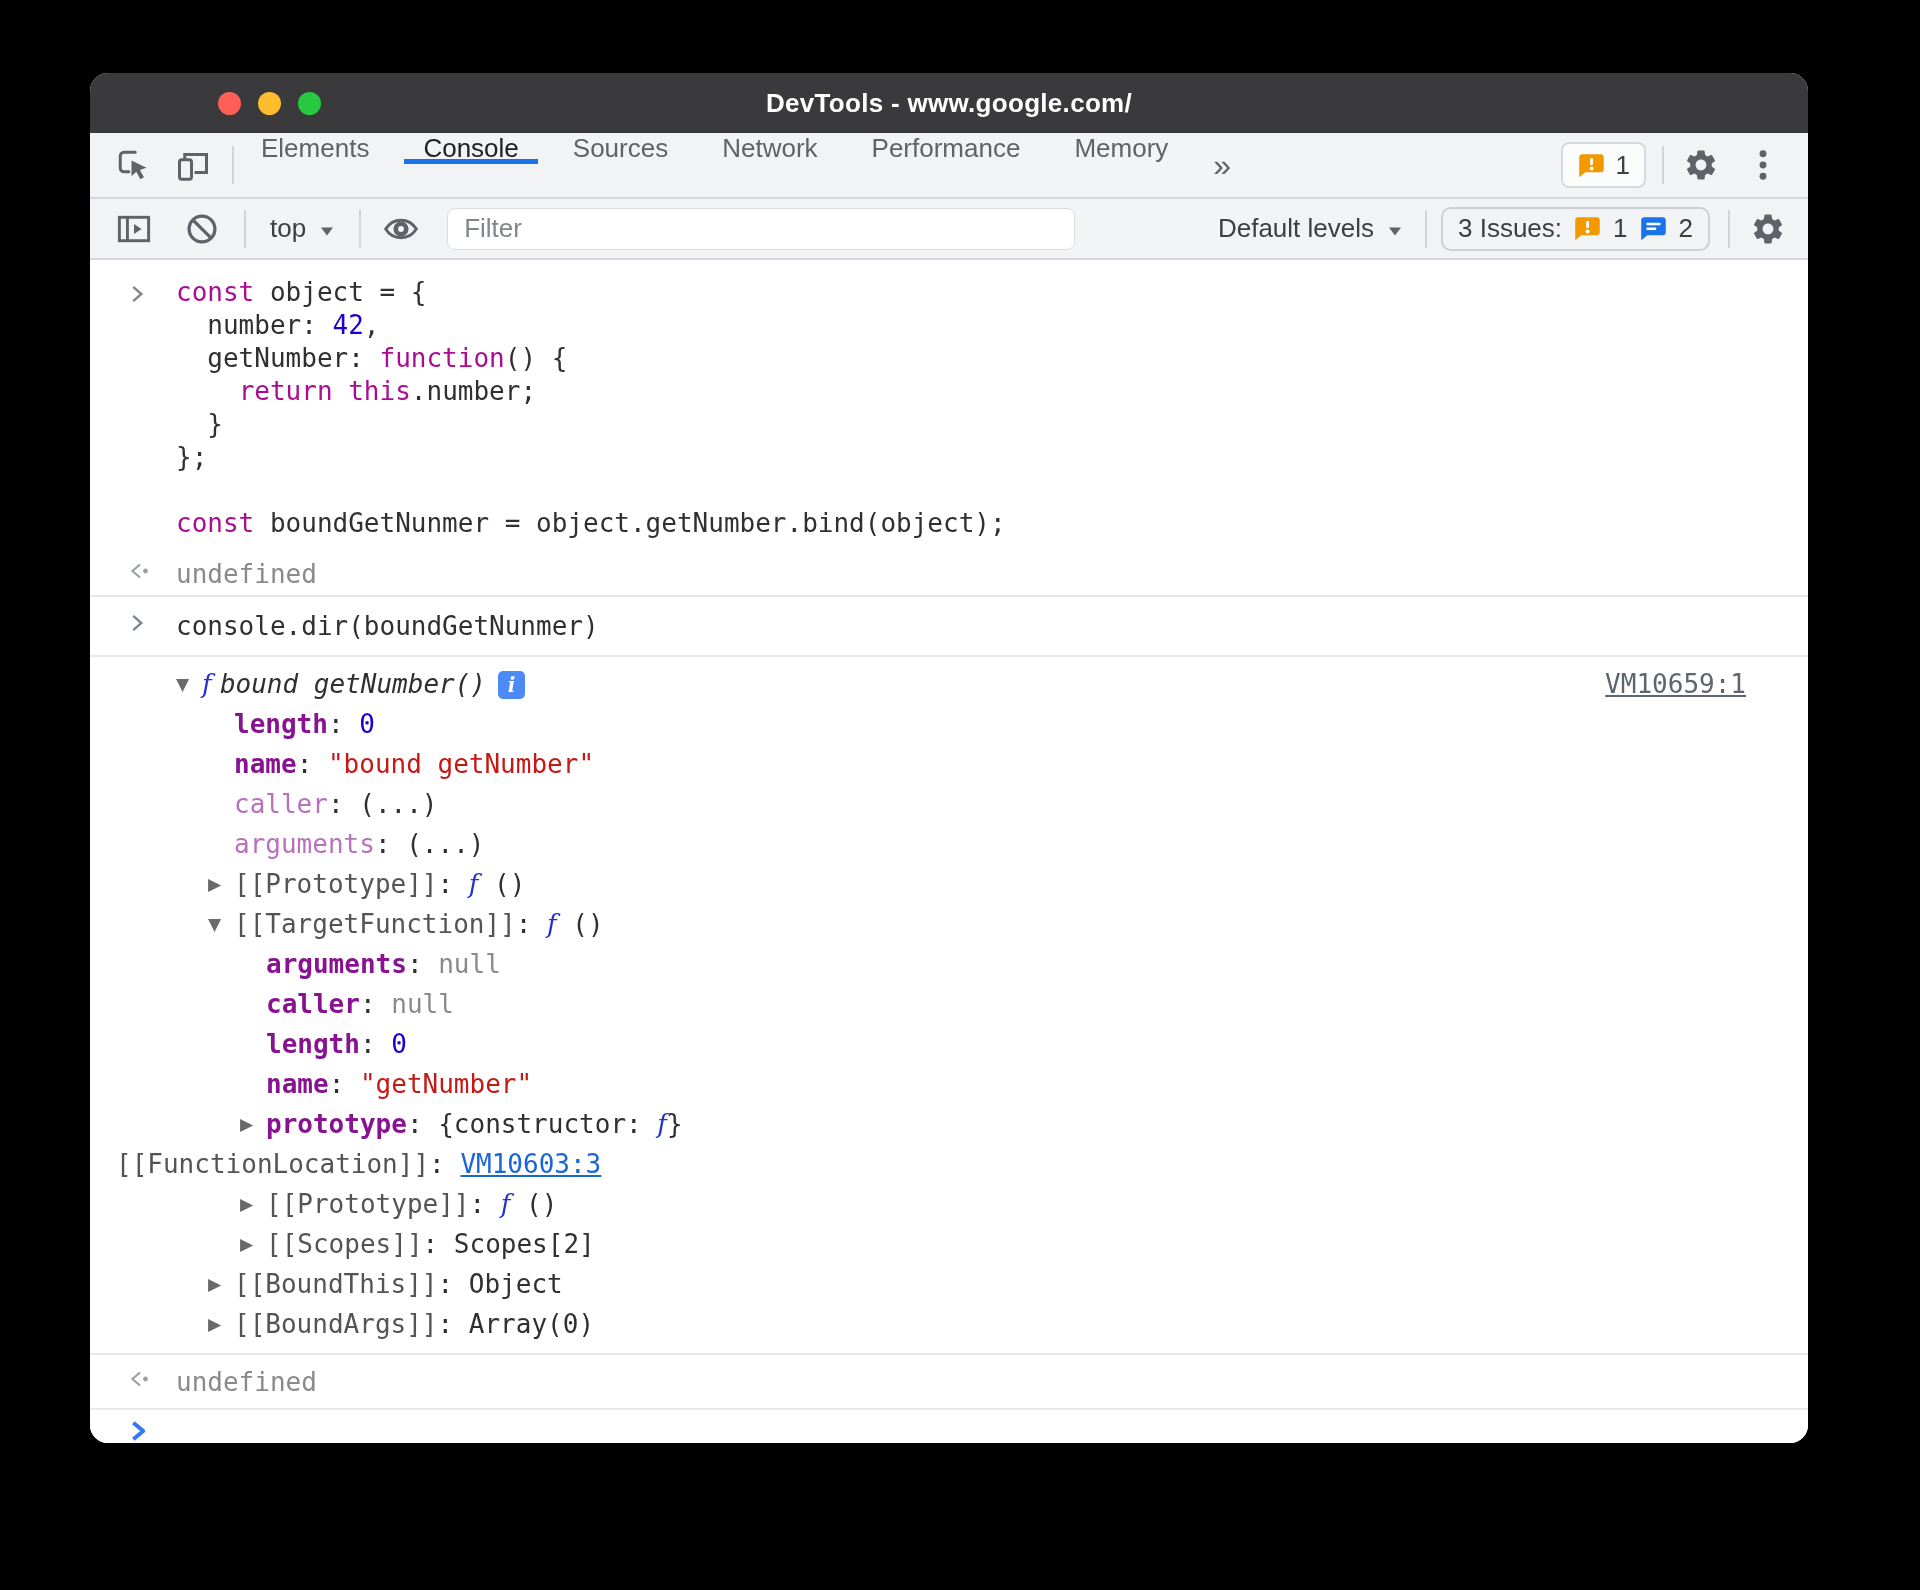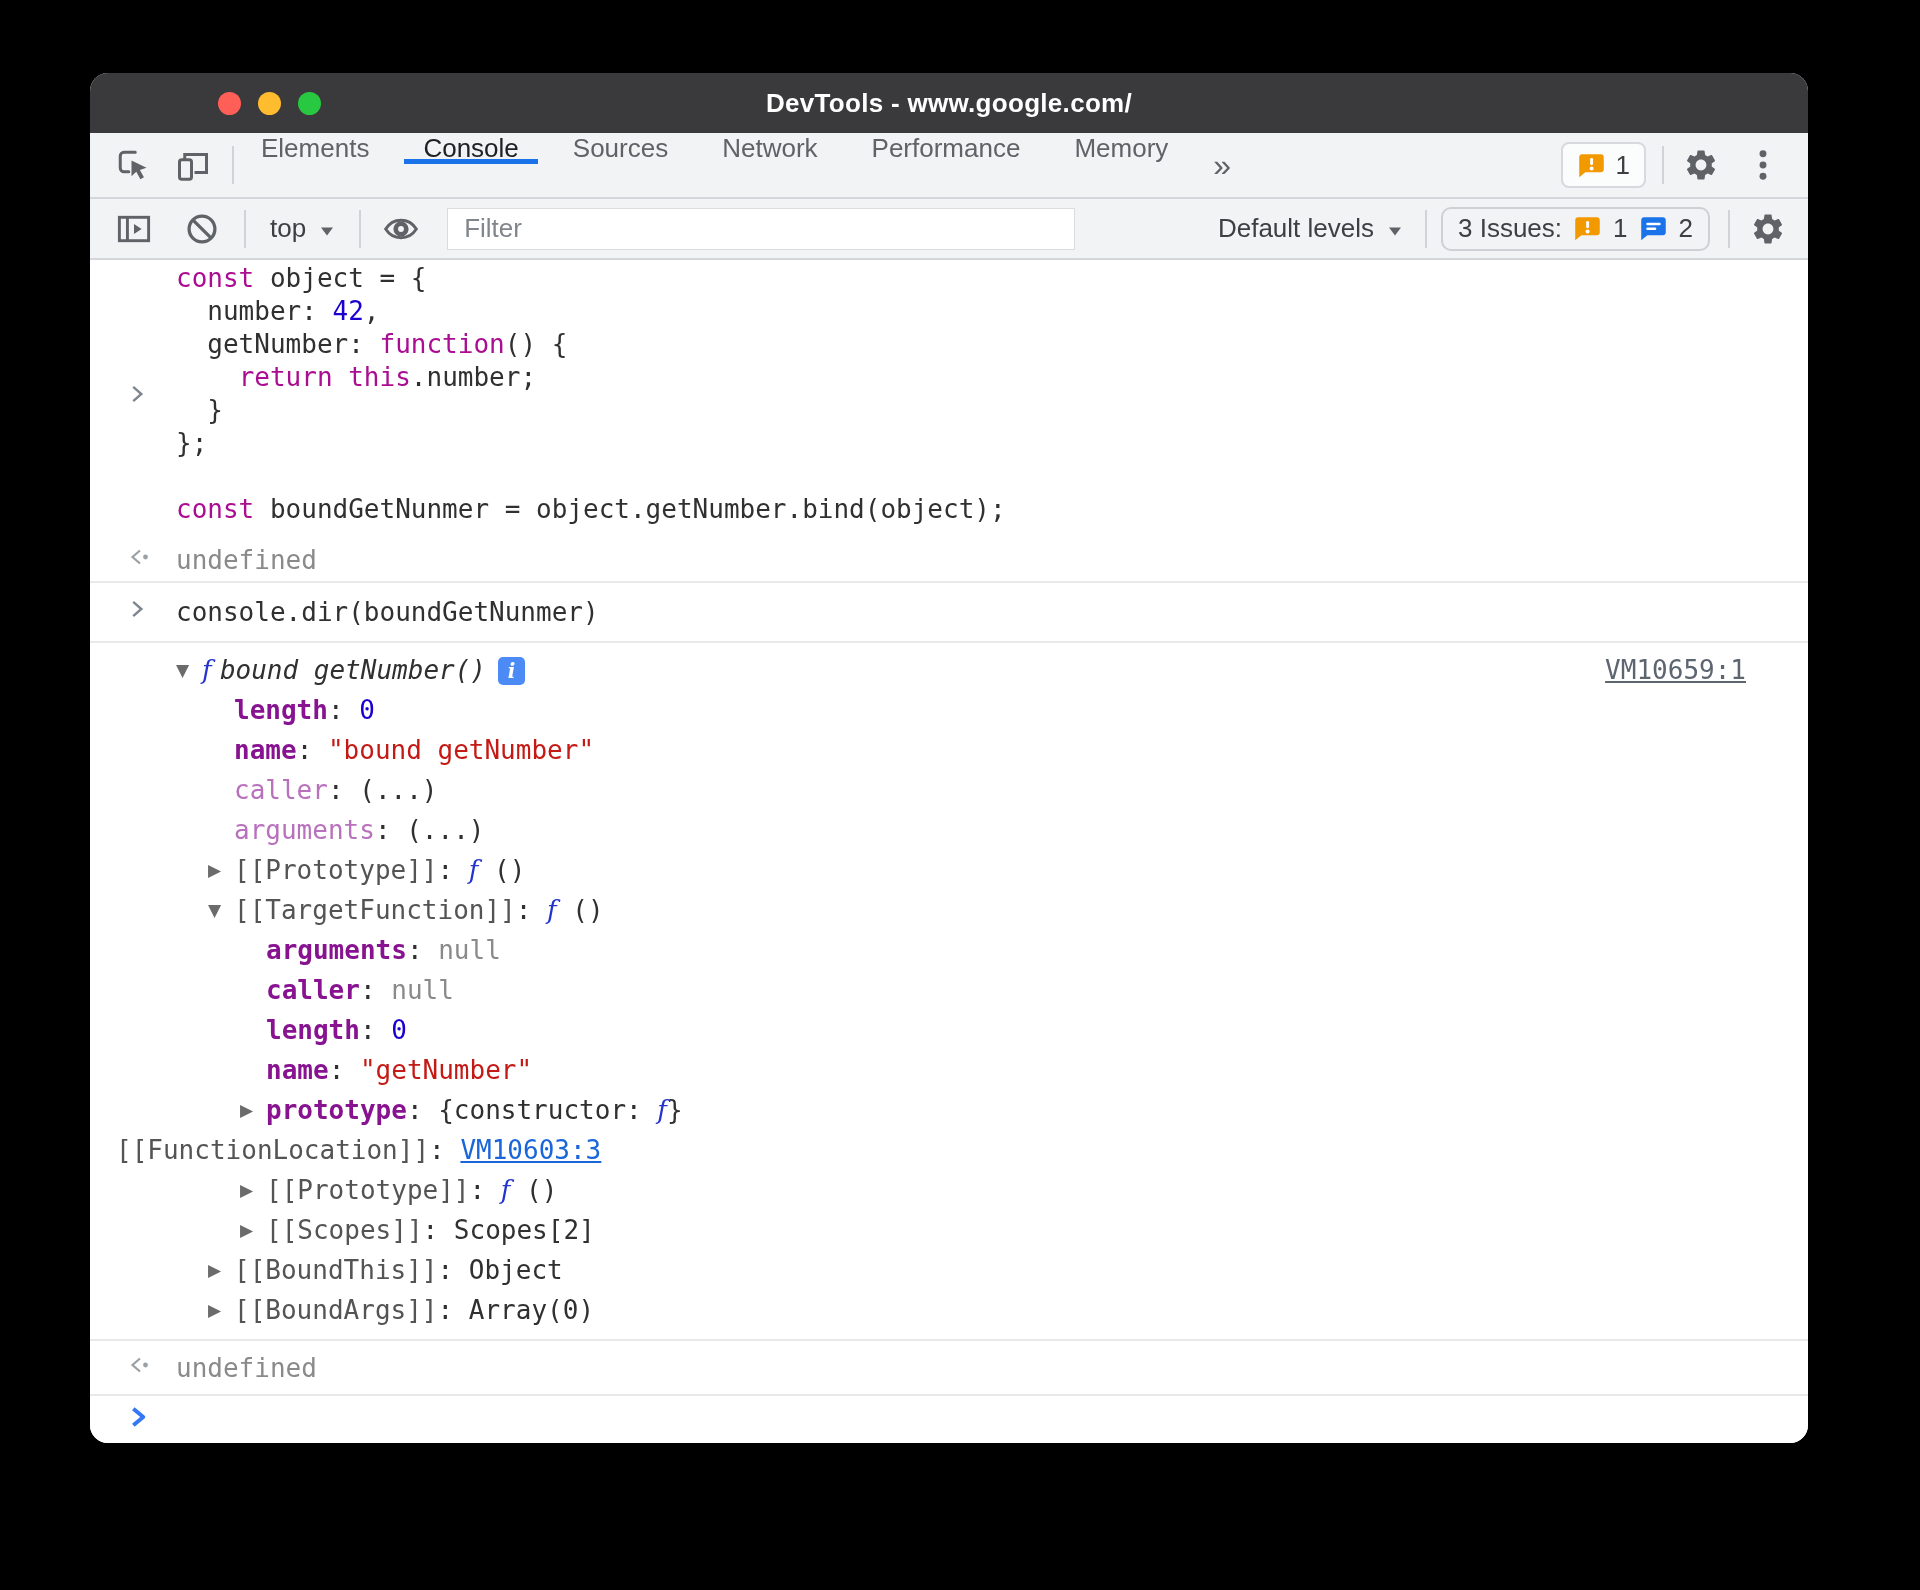--- a/index.html
+++ b/index.html
@@ -42,32 +42,32 @@
 
   
   #ctoolbar { flex:0 0 61px; background:var(--chrome-bg,#f1f3f4);
               border-bottom:2px solid var(--chrome-border,#d3d6da);
               display:flex; align-items:center; }
   #ctoolbar .icon-btn { width:44px; height:44px; }
   .dd { display:flex; align-items:center; gap:13px; font-size:26px;
         color:#3c4043; padding:0 6px; }
   .caret { color:var(--icon-gray,#5f6368); }
   #filter-input { width:628px; height:42px; border:1px solid #dadce0;
-        border-radius:0; background:#fff; font-size:26px; padding:0 16px;
+        border-radius:8px; background:#fff; font-size:26px; padding:0 16px;
         color:#202124; font-family:"Liberation Sans",sans-serif; outline:none; }
   #filter-input::placeholder { color:#80868b; }
   .issues-pill { display:flex; align-items:center; gap:11px; border:2px solid #cdd0d4;
         border-radius:10px; height:44px; padding:0 15px; font-size:26px; color:#3c4043; }
 
   
   #console { flex:1; background:#fff; overflow:hidden;
              font-family:"DejaVu Sans Mono", monospace; font-size:26px; color:#303030; }
   .centry { display:flex; }
   .gutter { flex:0 0 86px; padding-left:34px; }
-  #cmd1-row { padding:2px 0 12px;align-items:center; }
+  #cmd1-row { padding:16px 0 12px; }
   #cmd1-row .gutter svg { margin-top:5px; }
   .code-line { white-space:pre; height:33px; line-height:33px; }
   .result-row { height:45px; align-items:center;
                 border-bottom:2px solid var(--row-border,#e9e9e9); color:var(--muted,#8a8a8a); }
   #cmd2-row { height:60px; align-items:center;
               border-bottom:2px solid var(--row-border,#e9e9e9); }
   #dir-tree { padding:7px 0 9px; border-bottom:2px solid var(--row-border,#e9e9e9); }
   .trow { display:flex; align-items:center; height:40px; }
   .tri { display:inline-block; flex:0 0 26px; width:26px; font-size:17px;
          color:#6b6b6b; font-family:"DejaVu Sans",sans-serif; cursor:default; }

